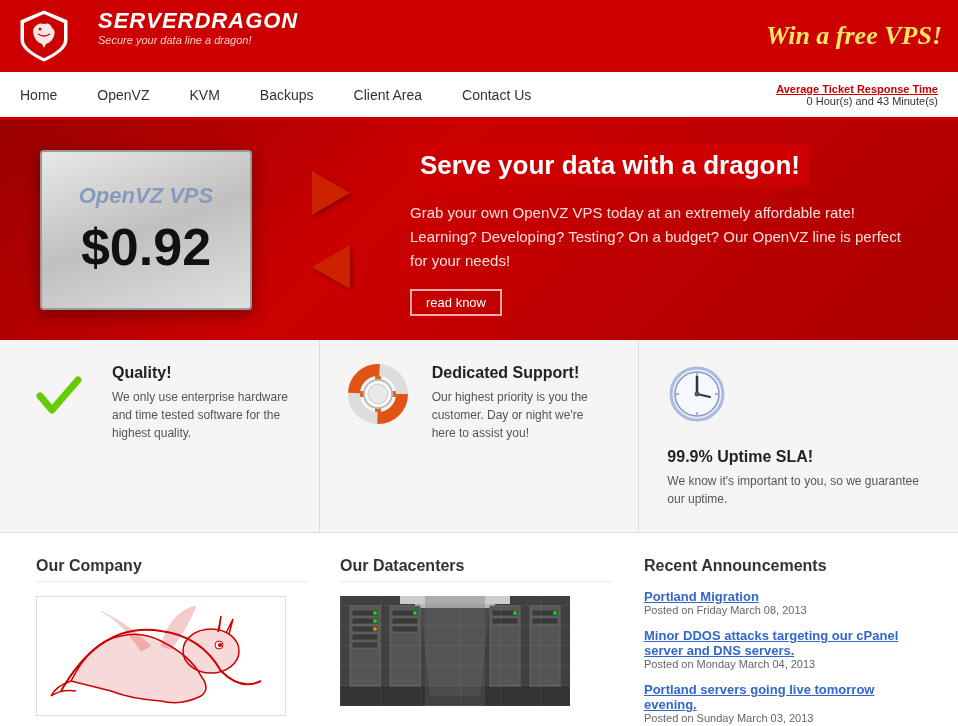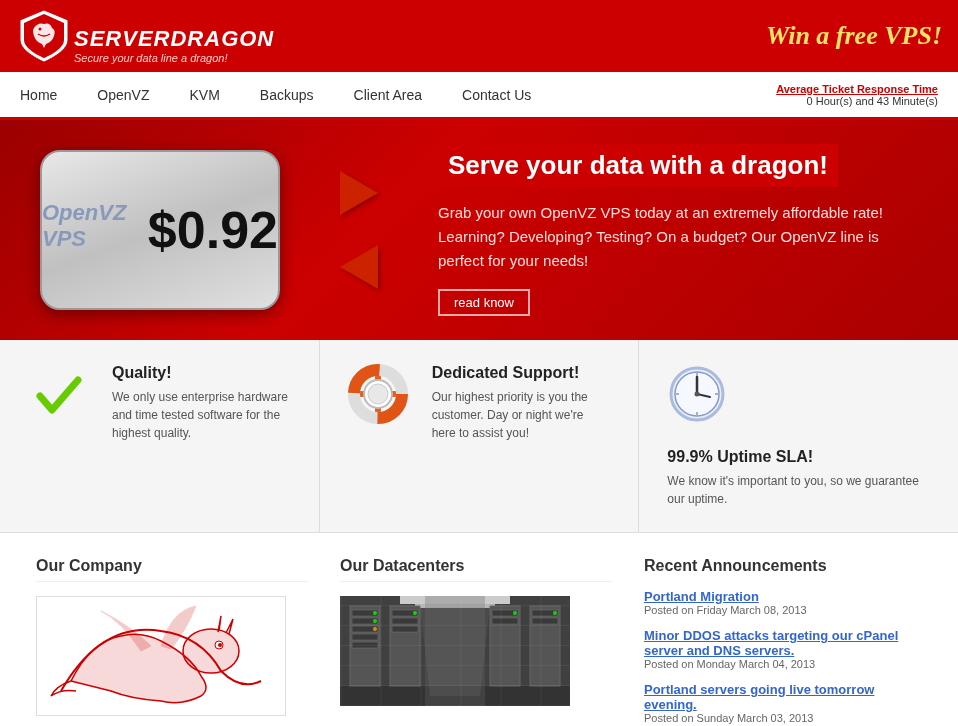--- a/index.html
+++ b/index.html
@@ -9,22 +9,22 @@
     #header {
       background: #cc0000;
       display: flex;
       align-items: center;
       justify-content: space-between;
       padding: 8px 16px;
       height: 72px;
     }
     #logo-area {
       display: flex;
-      align-items: flex-end;
-      gap: 2px;
+      align-items: flex-start;
+      gap: 26px;
     }
     #logo-shield {
       width: 56px;
       height: 56px;
     }
     #logo-text h1 {
       font-size: 22px;
       font-weight: 900;
       color: white;
       font-style: italic;
@@ -86,26 +86,26 @@
     #hero {
       background: linear-gradient(135deg, #9b0000 0%, #cc0000 40%, #aa0000 100%);
       display: flex;
       align-items: center;
       padding: 20px 40px;
       height: 220px;
       position: relative;
     }
     #price-box {
       background: linear-gradient(160deg, #e8e8e8, #c0c0c0, #e0e0e0);
-      border-radius: 20px;
+      border-radius: 4px;
       border: 2px solid #999;
-      width: 240px;
+      width: 212px;
       height: 160px;
       display: flex;
-      flex-direction: row;
+      flex-direction: column;
       align-items: center;
       justify-content: center;
       box-shadow: 0 4px 16px rgba(0,0,0,0.4);
     }
     #price-box .product-name {
       font-size: 22px;
       color: #8899bb;
       font-style: italic;
       font-weight: bold;
       margin-bottom: 8px;

